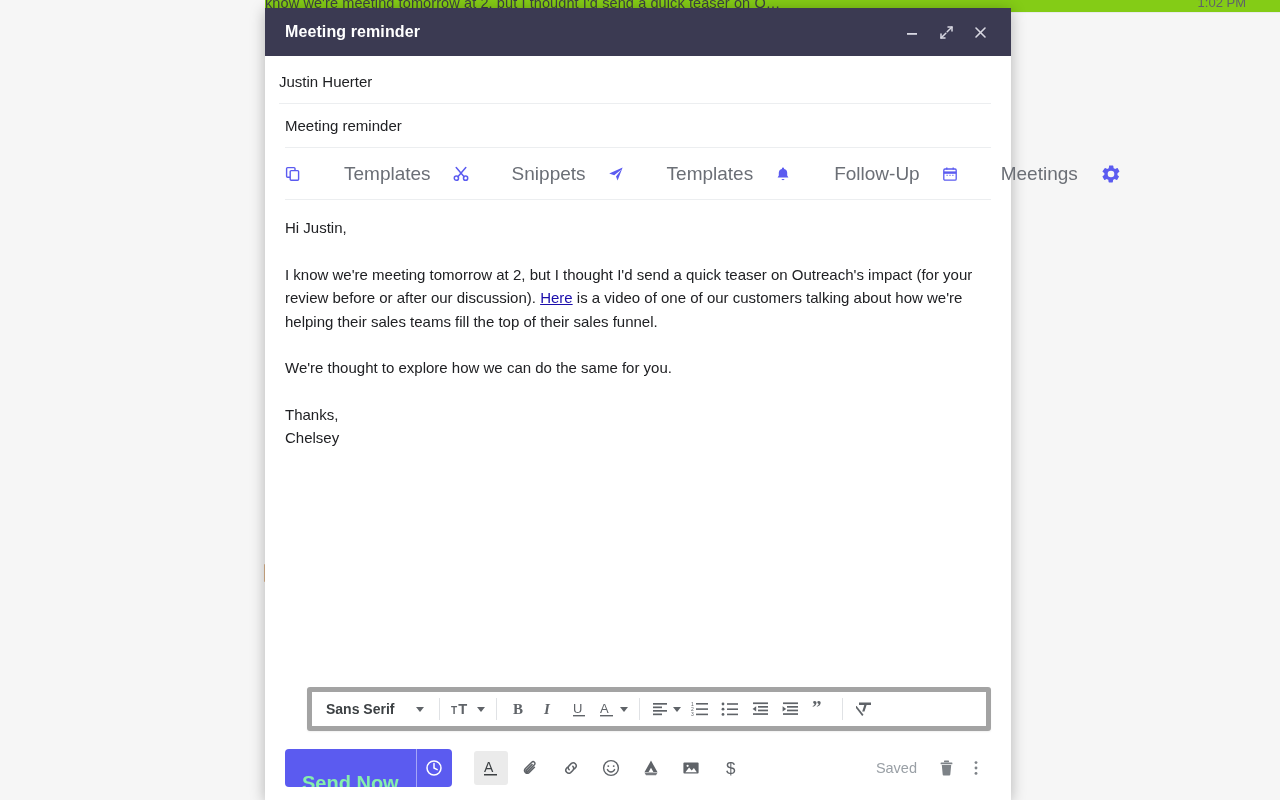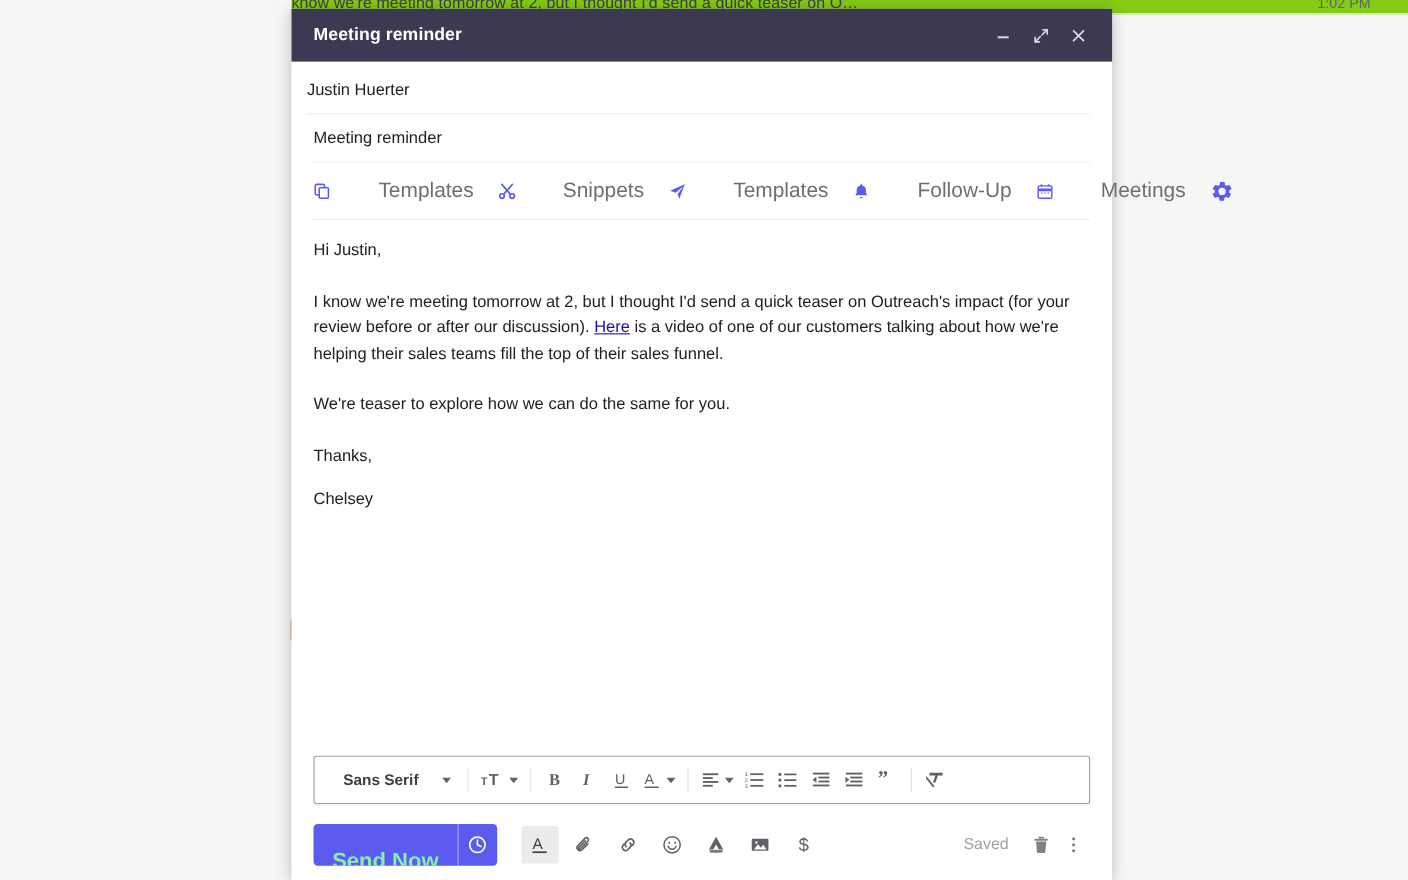--- a/index.html
+++ b/index.html
@@ -132,41 +132,42 @@
   
   #body-area {
     flex: 1 1 auto;
     padding: 16px 20px 0 20px;
     font-size: 15px;
     line-height: 23.5px;
     color: #202124;
     overflow: hidden;
   }
   #body-area p { margin: 0 0 23px 0; }
-  #body-area p.tight { margin-bottom: 16px; }
+  #body-area p.tight { margin-bottom: 0; }
   #body-area a {
     color: #1a0dab;
     text-decoration: underline;
   }
 
   
   #format-bar-wrap {
     flex: 0 0 54px;
     padding: 0 20px;
     display: flex; align-items: center;
   }
   #format-bar {
     height: 44px; width: 100%;
-    border: 1px solid #a3a3a3;
+    border: 5px solid #a3a3a3;
     border-radius: 3px;
     background: #ffffff;
     box-shadow: 0 1px 2px rgba(0,0,0,0.06);
     display: flex; align-items: center;
-    padding: 0 20px;
+    padding: 0 8px;
     color: #5f6368;
+    margin-left: 22px;
   }
   .fb-item {
     display: flex; align-items: center; justify-content: center;
     height: 32px; min-width: 30px;
     cursor: pointer;
     color: #5f6368;
     padding: 0 4px;
   }
   #font-select {
     display: flex; align-items: center;
@@ -346,21 +347,21 @@
     <span id="settings-gear">
       <svg width="22" height="22" viewBox="0 0 24 24" fill="currentColor">
         <path d="M19.1 12.9c.04-.3.06-.6.06-.9s-.02-.6-.07-.9l1.96-1.52c.18-.14.23-.39.11-.6l-1.85-3.2c-.11-.2-.36-.28-.57-.2l-2.31.93a6.9 6.9 0 0 0-1.56-.9l-.35-2.46a.46.46 0 0 0-.46-.39h-3.7c-.23 0-.42.16-.46.39l-.35 2.46c-.56.23-1.08.54-1.56.9l-2.31-.93a.46.46 0 0 0-.57.2L2.75 8.98c-.12.21-.07.46.11.6l1.96 1.52c-.05.3-.08.6-.08.9s.02.6.07.9l-1.95 1.52c-.18.14-.23.39-.11.6l1.85 3.2c.11.2.36.28.57.2l2.31-.93c.48.37 1 .68 1.56.9l.35 2.46c.4.23.23.39.46.39h3.7c.23 0 .43-.16.46-.39l.35-2.46c.56-.23 1.08-.53 1.56-.9l2.31.93c.21.08.46 0 .57-.2l1.85-3.2a.46.46 0 0 0-.11-.6l-1.94-1.52zM12 15.6A3.6 3.6 0 1 1 12 8.4a3.6 3.6 0 0 1 0 7.2z"></path>
       </svg>
     </span>
   </div>
 
   <div id="body-area">
     <p>Hi Justin,</p>
     <p><span>I know we're meeting tomorrow at 2, but I thought I'd send a quick teaser on Outreach's impact (for your review before or after our discussion). </span><a href="#">Here</a><span> is a video of one of our customers talking about how we're helping their sales teams fill the top of their sales funnel.</span></p>
-    <p>We're teaser to explore how we can do the same for you.</p>
+    <p>We're thought to explore how we can do the same for you.</p>
     <p class="tight">Thanks,</p>
     <p>Chelsey</p>
   </div>
 
   <div id="format-bar-wrap">
     <div id="format-bar">
 
       <div id="font-select">
         <span id="font-name">Sans Serif</span>
         <span class="caret"></span>

